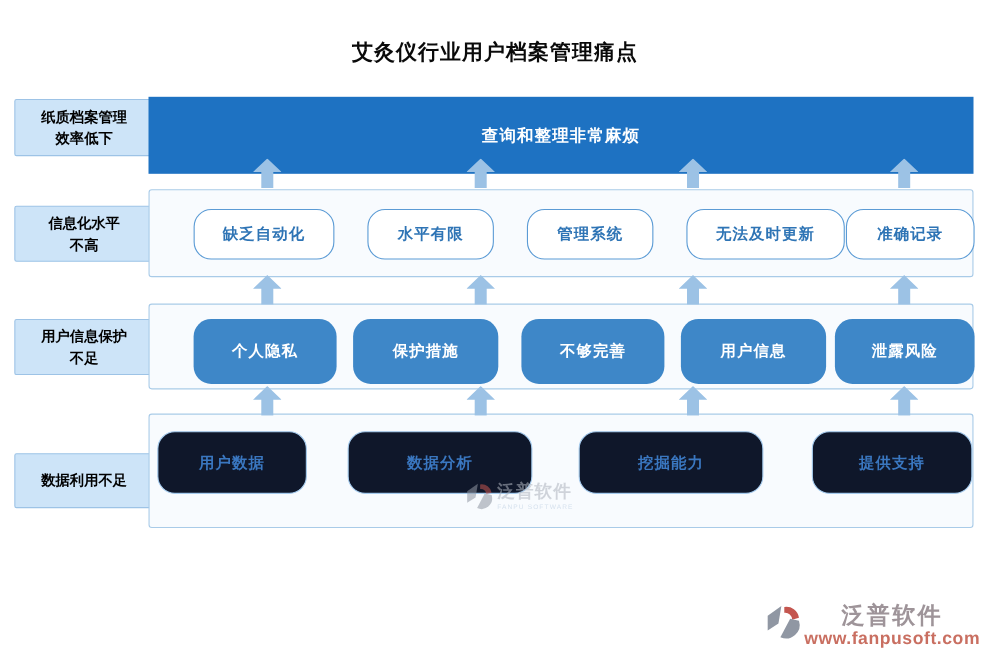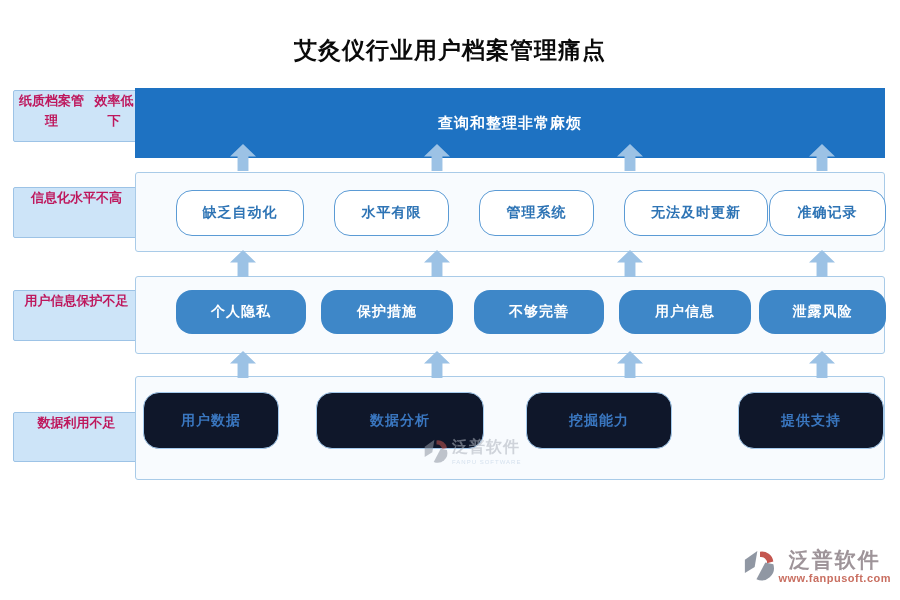--- a/index.html
+++ b/index.html
@@ -4,28 +4,28 @@
 <style>
   html,body{margin:0;padding:0;}
   body{
     width:900px;height:600px;position:relative;overflow:hidden;
     background:#ffffff;
     font-family:"Liberation Sans", sans-serif;
   }
   .title{
     position:absolute;top:35px;left:0;width:900px;text-align:center;
     font-family:"DejaVu Serif", serif;
-    font-size:23px;font-weight:bold;color:#0a0a0a;letter-spacing:1px;
+    font-size:19px;font-weight:bold;color:#0a0a0a;letter-spacing:1px;
   }
   
   .left-label{
     position:absolute;left:13px;width:127px;box-sizing:border-box;
     background:#CDE4F8;border:1px solid #9DC3E6;border-radius:2px;
-    color:#be185d;font-size:13px;font-weight:bold;text-align:center;
-    display:flex;flex-direction:row;justify-content:center;line-height:1.5;
+    color:#000000;font-size:13px;font-weight:bold;text-align:center;
+    display:flex;flex-direction:column;justify-content:center;line-height:1.5;
   }
   #label1{top:90px;height:52px;}
   #label2{top:187px;height:51px;}
   #label3{top:290px;height:51px;}
   #label4{top:412px;height:50px;text-align:center;}
   
   .banner{
     position:absolute;left:135px;top:88px;width:750px;height:70px;
     background:#1E72C2;color:#ffffff;font-size:15px;font-weight:bold;
     display:flex;align-items:center;justify-content:center;letter-spacing:1px;
@@ -38,38 +38,38 @@
   #row-auto{top:172px;height:80px;}
   #row-privacy{top:276px;height:78px;}
   #row-data{top:376px;height:104px;}
   
   .pain-box{
     position:absolute;box-sizing:border-box;
     display:flex;align-items:center;justify-content:center;
     font-size:14px;font-weight:bold;letter-spacing:1px;border-radius:16px;
   }
   .outline-box{background:#ffffff;border:1px solid #5B9BD5;color:#2E74B5;top:17px;height:46px;}
-  .solid-box{background:#3E87C8;color:#ffffff;top:13px;height:44px;}
+  .solid-box{background:#3E87C8;color:#ffffff;top:13px;height:59px;}
   .tint-box{background:#0f172a;border:1px solid #A5CBEE;color:#3A77C0;top:15px;height:57px;}
   
   #row-auto .b0{left:40px;width:128px;}
   #row-auto .b1{left:198px;width:115px;}
   #row-auto .b2{left:343px;width:115px;}
   #row-auto .b3{left:488px;width:144px;}
   #row-auto .b4{left:633px;width:117px;}
   
   #row-privacy .b0{left:40px;width:130px;}
   #row-privacy .b1{left:185px;width:132px;}
   #row-privacy .b2{left:338px;width:130px;}
   #row-privacy .b3{left:483px;width:132px;}
   #row-privacy .b4{left:623px;width:127px;}
   
   #row-data .b0{left:7px;width:136px;}
   #row-data .b1{left:180px;width:168px;}
-  #row-data .b2{left:390px;width:146px;}
+  #row-data .b2{left:390px;width:168px;}
   #row-data .b3{left:602px;width:146px;}
   
   .arrow-row{position:absolute;left:135px;width:750px;height:27px;z-index:3;}
   #arrows1{top:144px;}
   #arrows2{top:250px;}
   #arrows3{top:351px;}
   .up-arrow{
     position:absolute;top:0;width:26px;height:27px;background:#9CC2E5;
     clip-path:polygon(50% 0, 100% 46%, 71% 46%, 71% 100%, 29% 100%, 29% 46%, 0 46%);
   }
@@ -81,21 +81,21 @@
   }
   .watermark .wm-text{display:flex;flex-direction:column;margin-left:3px;}
   .watermark .wm-brand{font-size:16px;color:#AEB4BE;font-weight:bold;letter-spacing:1px;}
   .watermark .wm-sub{font-size:6px;color:#B9CCE0;letter-spacing:1px;margin-top:1px;}
   
   .footer-logo{
     position:absolute;right:9px;top:548px;display:flex;align-items:flex-start;z-index:4;
   }
   .footer-logo .fl-text{display:flex;flex-direction:column;align-items:center;margin-left:2px;}
   .footer-logo .fl-brand{font-size:21px;font-weight:bold;color:#9E9499;letter-spacing:2px;line-height:1.1;}
-  .footer-logo .fl-url{font-size:11px;font-weight:bold;color:#C96F61;letter-spacing:0.5px;margin-top:1px;}
+  .footer-logo .fl-url{font-size:16px;font-weight:bold;color:#C96F61;letter-spacing:0.5px;margin-top:1px;}
 </style>
 </head>
 <body>
 
 <div class="title">艾灸仪行业用户档案管理痛点</div>
 
 <div class="left-label" id="label1">
   <span>纸质档案管理</span>
   <span>效率低下</span>
 </div>

